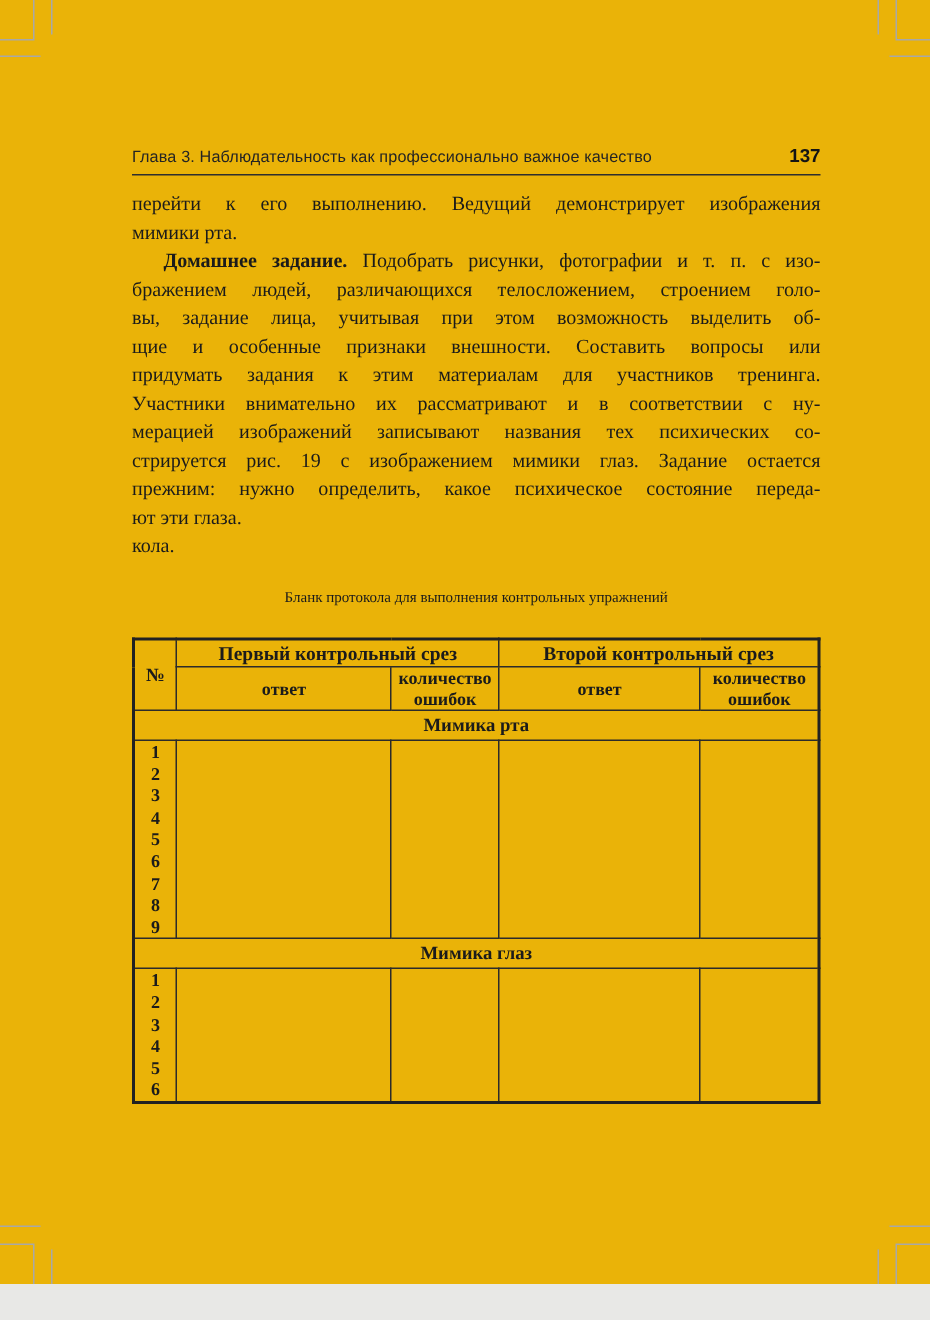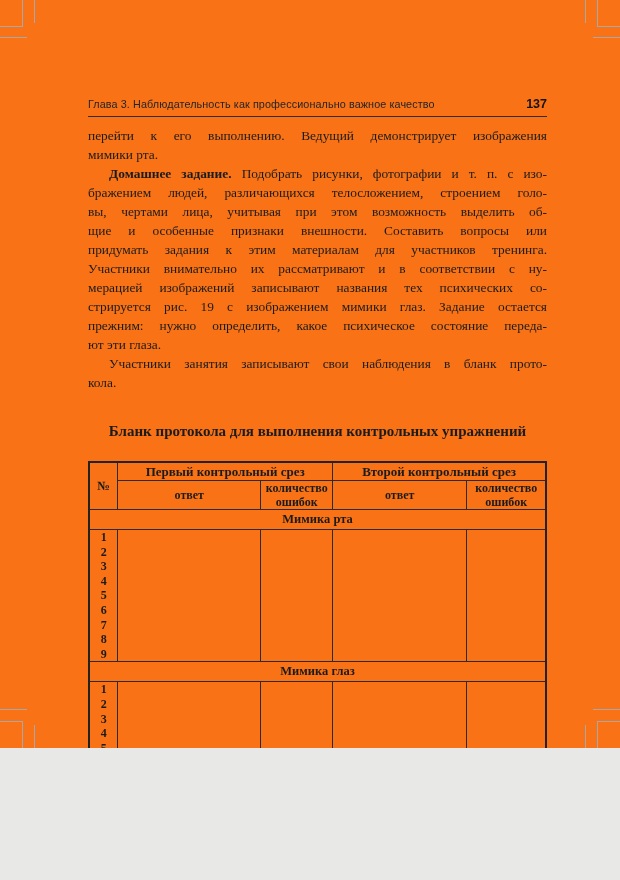--- a/index.html
+++ b/index.html
@@ -1,19 +1,19 @@
 <!DOCTYPE html>
 <html><head>
 <meta charset="utf-8">
 <style>
   html,body { margin:0; padding:0; background:#e8e8e6; }
   .page {
     position: relative;
-    width: 620px; height: 748px;
-    background: #f97316;
+    width: 620px; height: 856px;
+    background: #eab308;
     overflow: hidden;
     font-family: "Liberation Serif", "DejaVu Serif", serif;
     color: #1b1b1b;
     margin: 0 auto;
   }
 
   
   .mark { position:absolute; background:#a8a8a8; }
 
   
@@ -28,22 +28,22 @@
   .running-head .chapter { font-size:10.8px; color:#242424; letter-spacing:0.1px; }
   .running-head .pagenum { font-size:12.5px; font-weight:bold; color:#141414; }
 
   .body-text { margin-top:9px; font-size:13.4px; line-height:19px; }
   .tline { text-align:justify; text-align-last:justify; white-space:normal; }
   .tline.last { text-align-last:auto; }
   .tline.ind { text-indent:21px; }
   .tline b { font-weight:bold; }
 
   .table-title {
-    margin-top:31px;
-    text-align:center; font-weight:bold; font-size:15px;
+    margin-top:20px;
+    text-align:center; font-weight:normal; font-size:10px;
   }
 
   table.protocol {
     margin-top:21px;
     width:100%;
     border-collapse:collapse;
     border:2px solid #222;
     table-layout:fixed;
   }
   table.protocol th, table.protocol td {
@@ -99,31 +99,30 @@
     </div>
 
     <div class="body-text" id="body-text">
         <div>
           <div class="tline">перейти к его выполнению. Ведущий демонстрирует изображения</div>
           <div class="tline last">мимики рта.</div>
         </div>
         <div>
           <div class="tline ind"><b>Домашнее задание.</b><span> Подобрать рисунки, фотографии и т. п. с изо-</span></div>
           <div class="tline">бражением людей, различающихся телосложением, строением голо-</div>
-          <div class="tline">вы, чертами лица, учитывая при этом возможность выделить об-</div>
+          <div class="tline">вы, задание лица, учитывая при этом возможность выделить об-</div>
           <div class="tline">щие и особенные признаки внешности. Составить вопросы или</div>
           <div class="tline">придумать задания к этим материалам для участников тренинга.</div>
           <div class="tline">Участники внимательно их рассматривают и в соответствии с ну-</div>
           <div class="tline">мерацией изображений записывают названия тех психических со-</div>
           <div class="tline">стрируется рис. 19 с изображением мимики глаз. Задание остается</div>
           <div class="tline">прежним: нужно определить, какое психическое состояние переда-</div>
           <div class="tline last">ют эти глаза.</div>
         </div>
         <div>
-          <div class="tline ind">Участники занятия записывают свои наблюдения в бланк прото-</div>
           <div class="tline last">кола.</div>
         </div>
       </div>
 
     <div class="table-title">Бланк протокола для выполнения контрольных упражнений</div>
 
     <table class="protocol">
       <colgroup>
         <col style="width:6.3%">
         <col style="width:31.3%">

